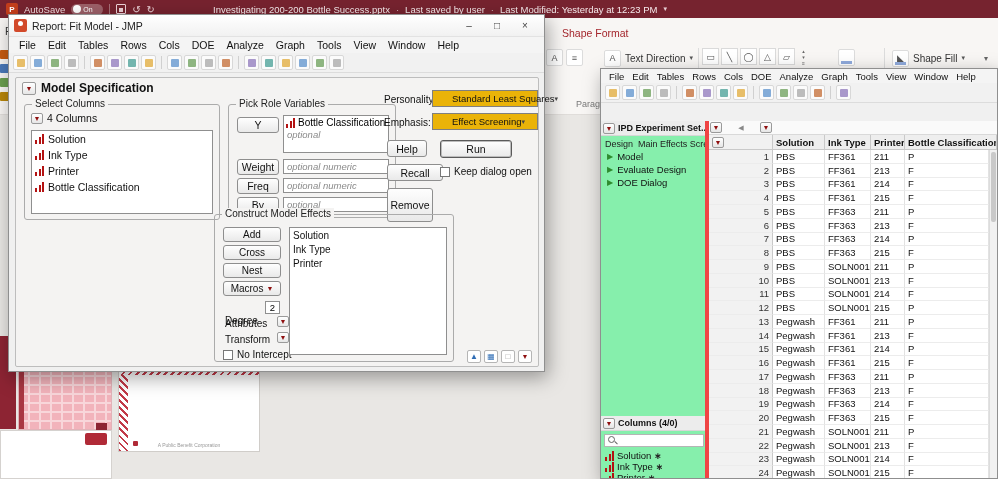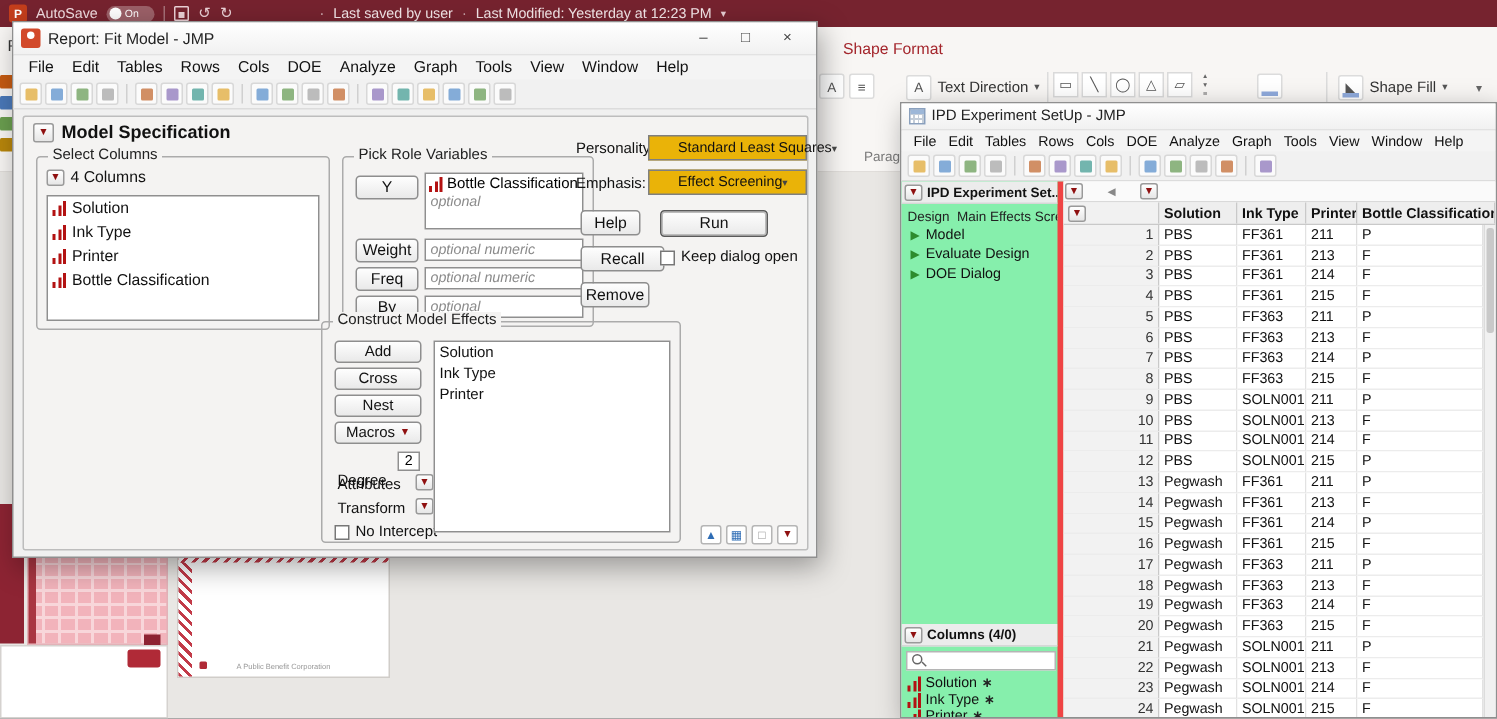--- a/index.html
+++ b/index.html
@@ -104,21 +104,21 @@
   .box-weight{top:54px;} .box-freq{top:73px;} .box-by{top:92px;}
   .fm-label{position:absolute;font-size:10px;color:#111;white-space:nowrap;}
   .lab-personality{left:368px;top:16px;} .lab-emphasis{left:368px;top:39px;}
   .sel{position:absolute;background:#eab308;border:1px solid #7f7f7f;font-size:9.5px;color:#111;display:flex;align-items:center;padding:0 19px;white-space:nowrap;}
   .sel .sel-caret{margin-left:auto;font-size:7px;color:#444;}
   .sel-personality{left:416px;top:12px;width:106px;height:17px;}
   .sel-emphasis{left:416px;top:35px;width:106px;height:17px;}
   .btn-help{left:371px;top:62px;width:40px;height:17px;}
   .btn-run{left:424px;top:62px;width:72px;height:18px;border:1px solid #5a5a5a;box-shadow:inset 0 0 0 1px #bcbcbc;}
   .btn-recall{left:371px;top:86px;width:56px;height:17px;}
-  .btn-remove{left:371px;top:110px;width:46px;height:17px;}
+  .btn-remove{left:371px;top:110px;width:46px;height:34px;}
   .cb-row{position:absolute;display:flex;align-items:center;gap:4px;font-size:10px;color:#111;white-space:nowrap;}
   .keep-dialog{left:424px;top:88px;}
   .cb{width:10px;height:10px;border:1px solid #777;background:#fff;flex:0 0 10px;}
   .g-effects{left:198px;top:136px;width:240px;height:148px;}
   .eff-btn{left:8px;width:58px;height:15px;font-size:10px;}
   .eff-add{top:12px;} .eff-cross{top:30px;} .eff-nest{top:48px;} .eff-macros{top:66px;}
   .eff-label{position:absolute;left:10px;font-size:10px;color:#111;}
   .deg-label{top:100px;} .attr-label{top:103px;} .trans-label{top:119px;}
   .degree-box{position:absolute;left:50px;top:86px;width:15px;height:13px;border:1px solid #8f8f8f;background:#fff;font-size:9.5px;display:flex;align-items:center;justify-content:center;}
   .attr-chip{position:absolute;left:62px;top:101px;}
@@ -177,20 +177,21 @@
     <span>AutoSave</span>
     <div class="pp-toggle">
       <span class="pp-knob"></span>
       <span>On</span>
     </div>
     <span class="pp-vsep"></span>
     <div class="pp-save"></div>
     <span class="pp-glyph">↺</span>
     <span class="pp-glyph">↻</span>
     <div class="pp-doc">
+      <span>Investigating 200-200 Bottle Success.pptx</span>
       <span class="dot">·</span>
       <span>Last saved by user</span>
       <span class="dot">·</span>
       <span>Last Modified: Yesterday at 12:23 PM</span>
       <span class="caret">▾</span>
     </div>
   </div>
 
   <div class="pp-ribbon">
     <span class="pp-file">File</span>
@@ -243,24 +244,20 @@
   <div class="slide slide-red-chip"></div>
   <div class="slide slide-left-white"></div>
   <div class="slide slide-floral">
     <span class="floral-strip-v"></span>
     <span class="floral-strip-h"></span>
     <span class="floral-logo"></span>
     <div class="floral-footer">A Public Benefit Corporation</div>
   </div>
 
   <div class="jmp-window data-window">
-    <div class="win-titlebar">
-      <span class="dw-icon"></span>
-      <span class="win-title">IPD Experiment SetUp - JMP</span>
-    </div>
     <div class="menubar">
         <span class="menu-item">File</span>
         <span class="menu-item">Edit</span>
         <span class="menu-item">Tables</span>
         <span class="menu-item">Rows</span>
         <span class="menu-item">Cols</span>
         <span class="menu-item">DOE</span>
         <span class="menu-item">Analyze</span>
         <span class="menu-item">Graph</span>
         <span class="menu-item">Tools</span>

